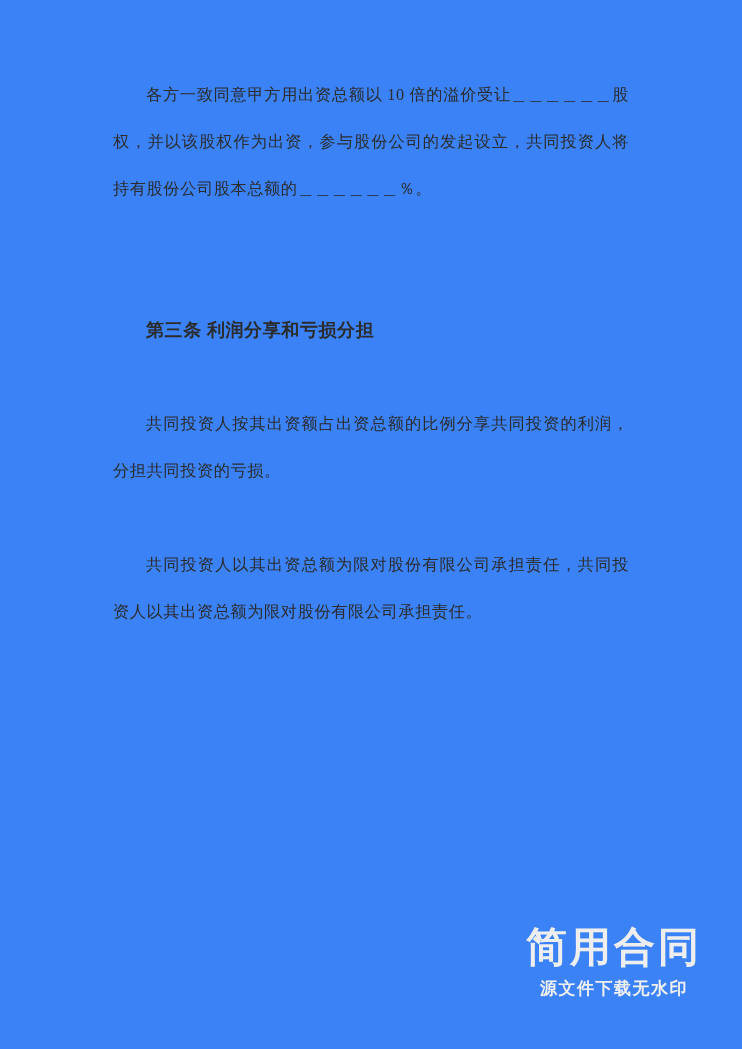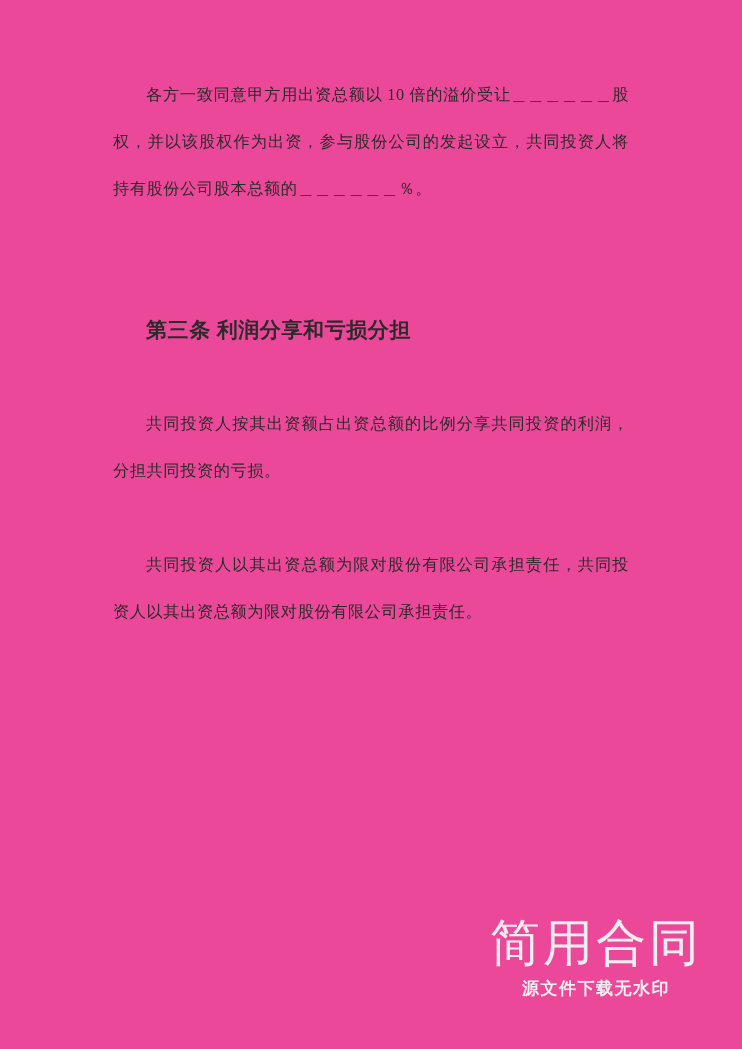--- a/index.html
+++ b/index.html
@@ -12,21 +12,21 @@
     width: 742px;
     height: 1049px;
     position: relative;
     overflow: hidden;
     font-family: "Liberation Serif", "DejaVu Serif", serif;
   }
 
   #page {
     position: absolute;
     inset: 0;
-    background: #ec4899;
+    background: #3b82f6;
   }
 
   #doc-body {
     position: absolute;
     left: 113px;
     top: 72px;
     width: 516px;
   }
 
   .para {
@@ -43,42 +43,42 @@
   }
 
   .para.indent {
     text-indent: 33px;
   }
 
   
   .gap-block { height: 47px; }
 
   .heading {
-    font-size: 21px;
+    font-size: 18px;
     line-height: 47px;
     color: #2b2b2b;
     text-indent: 33px;
     letter-spacing: 0.6px;
     margin: 0;
     white-space: pre-wrap;
   }
 
   
   #watermark {
     position: absolute;
     right: 40px;
     bottom: 48px;
     text-align: center;
     user-select: none;
     pointer-events: none;
   }
   #watermark .wm-main {
     font-family: "DejaVu Sans", "Liberation Sans", sans-serif;
-    font-size: 50px;
-    font-weight: 400;
+    font-size: 41px;
+    font-weight: 700;
     color: #eeeeee;
     letter-spacing: 3px;
     line-height: 1.05;
     display: block;
   }
   #watermark .wm-sub {
     font-family: "DejaVu Sans", "Liberation Sans", sans-serif;
     font-size: 17px;
     font-weight: 700;
     color: #f0f0f0;

